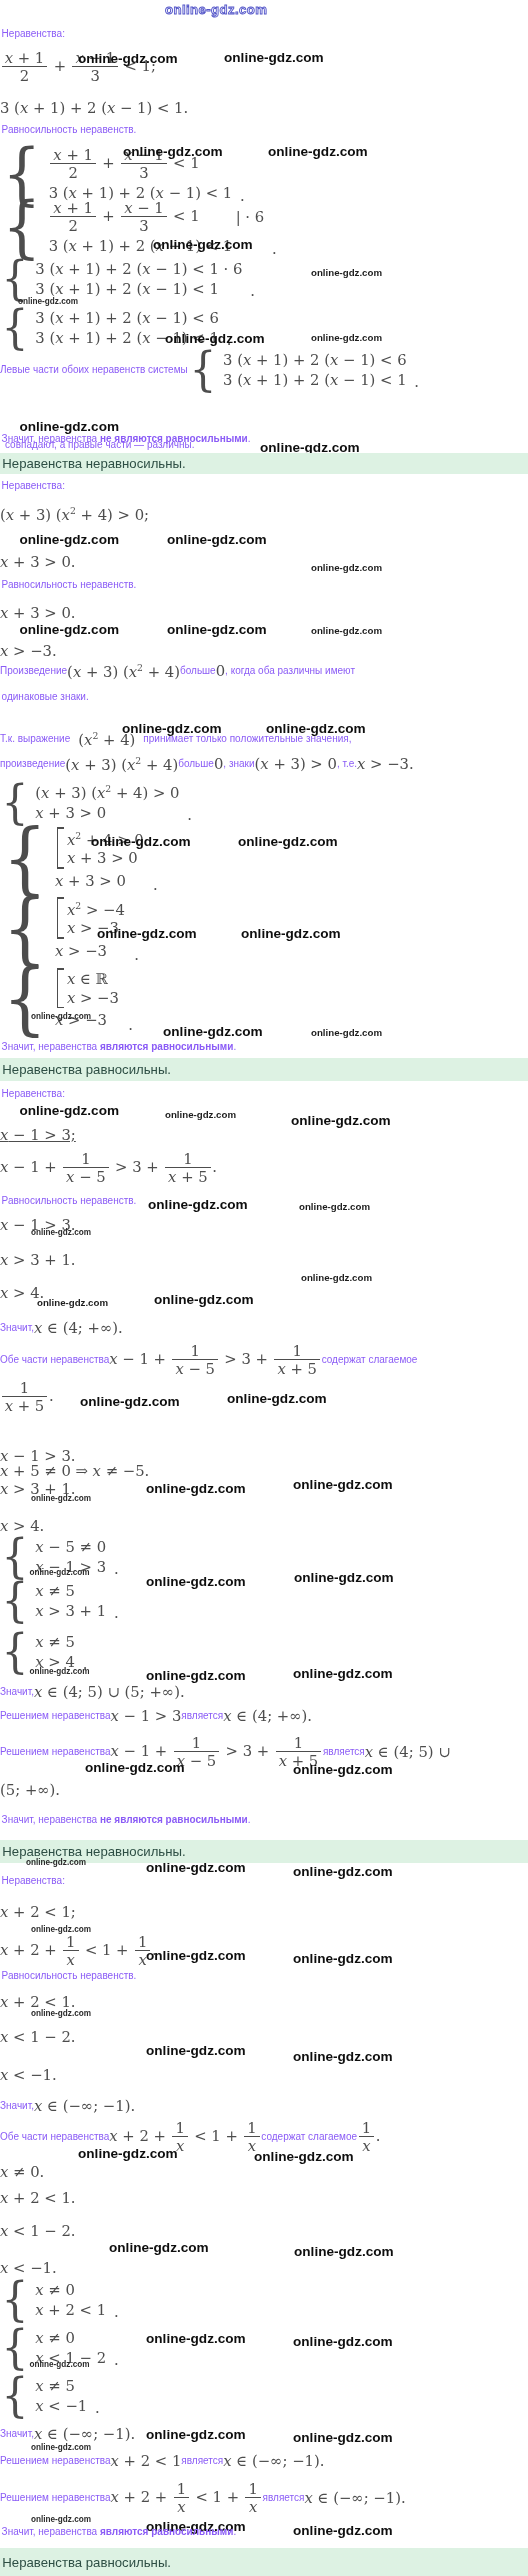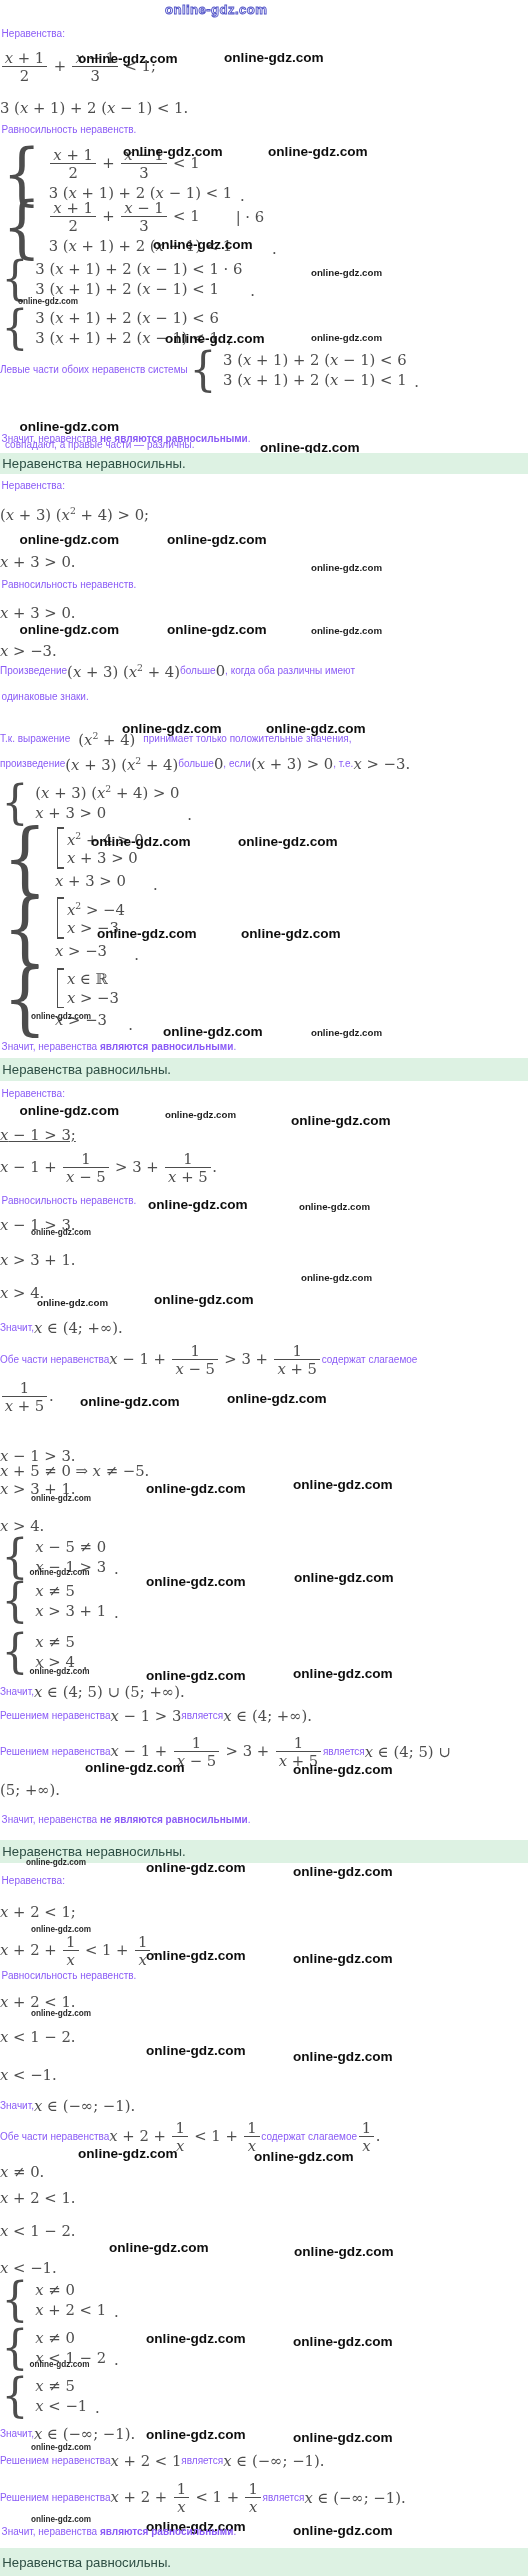--- a/index.html
+++ b/index.html
@@ -168,21 +168,21 @@
     <div class="blk tml" style="left: 0px; top: 730px; gap: 8px;">
       <span class="txt">Т.к. выражение </span>
       <span class="math">(<i>x</i><sup>2</sup> + 4)</span>
       <span class="txt"> принимает только положительные значения,</span>
     </div>
     <div class="blk tml" style="left: 0px; top: 755px;">
       <span class="txt">произведение </span>
       <span class="math">(<i>x</i> + 3) (<i>x</i><sup>2</sup> + 4)</span>
       <span class="txt"> больше </span>
       <span class="math">0</span>
-      <span class="txt">, если </span>
+      <span class="txt">, знаки </span>
       <span class="math">(<i>x</i> + 3) &gt; 0</span>
       <span class="txt">, т.е. </span>
       <span class="math"><i>x</i> &gt; −3.</span>
     </div>
     <span class="sys blk" style="position: absolute; left: 0px; top: 781px;">
       <span class="brace" style="font-size: 47px;">{</span>
       <span class="col">
         <span class="srow">
           <span class="">(<i>x</i> + 3) (<i>x</i><sup>2</sup> + 4) &gt; 0</span>
         </span>

